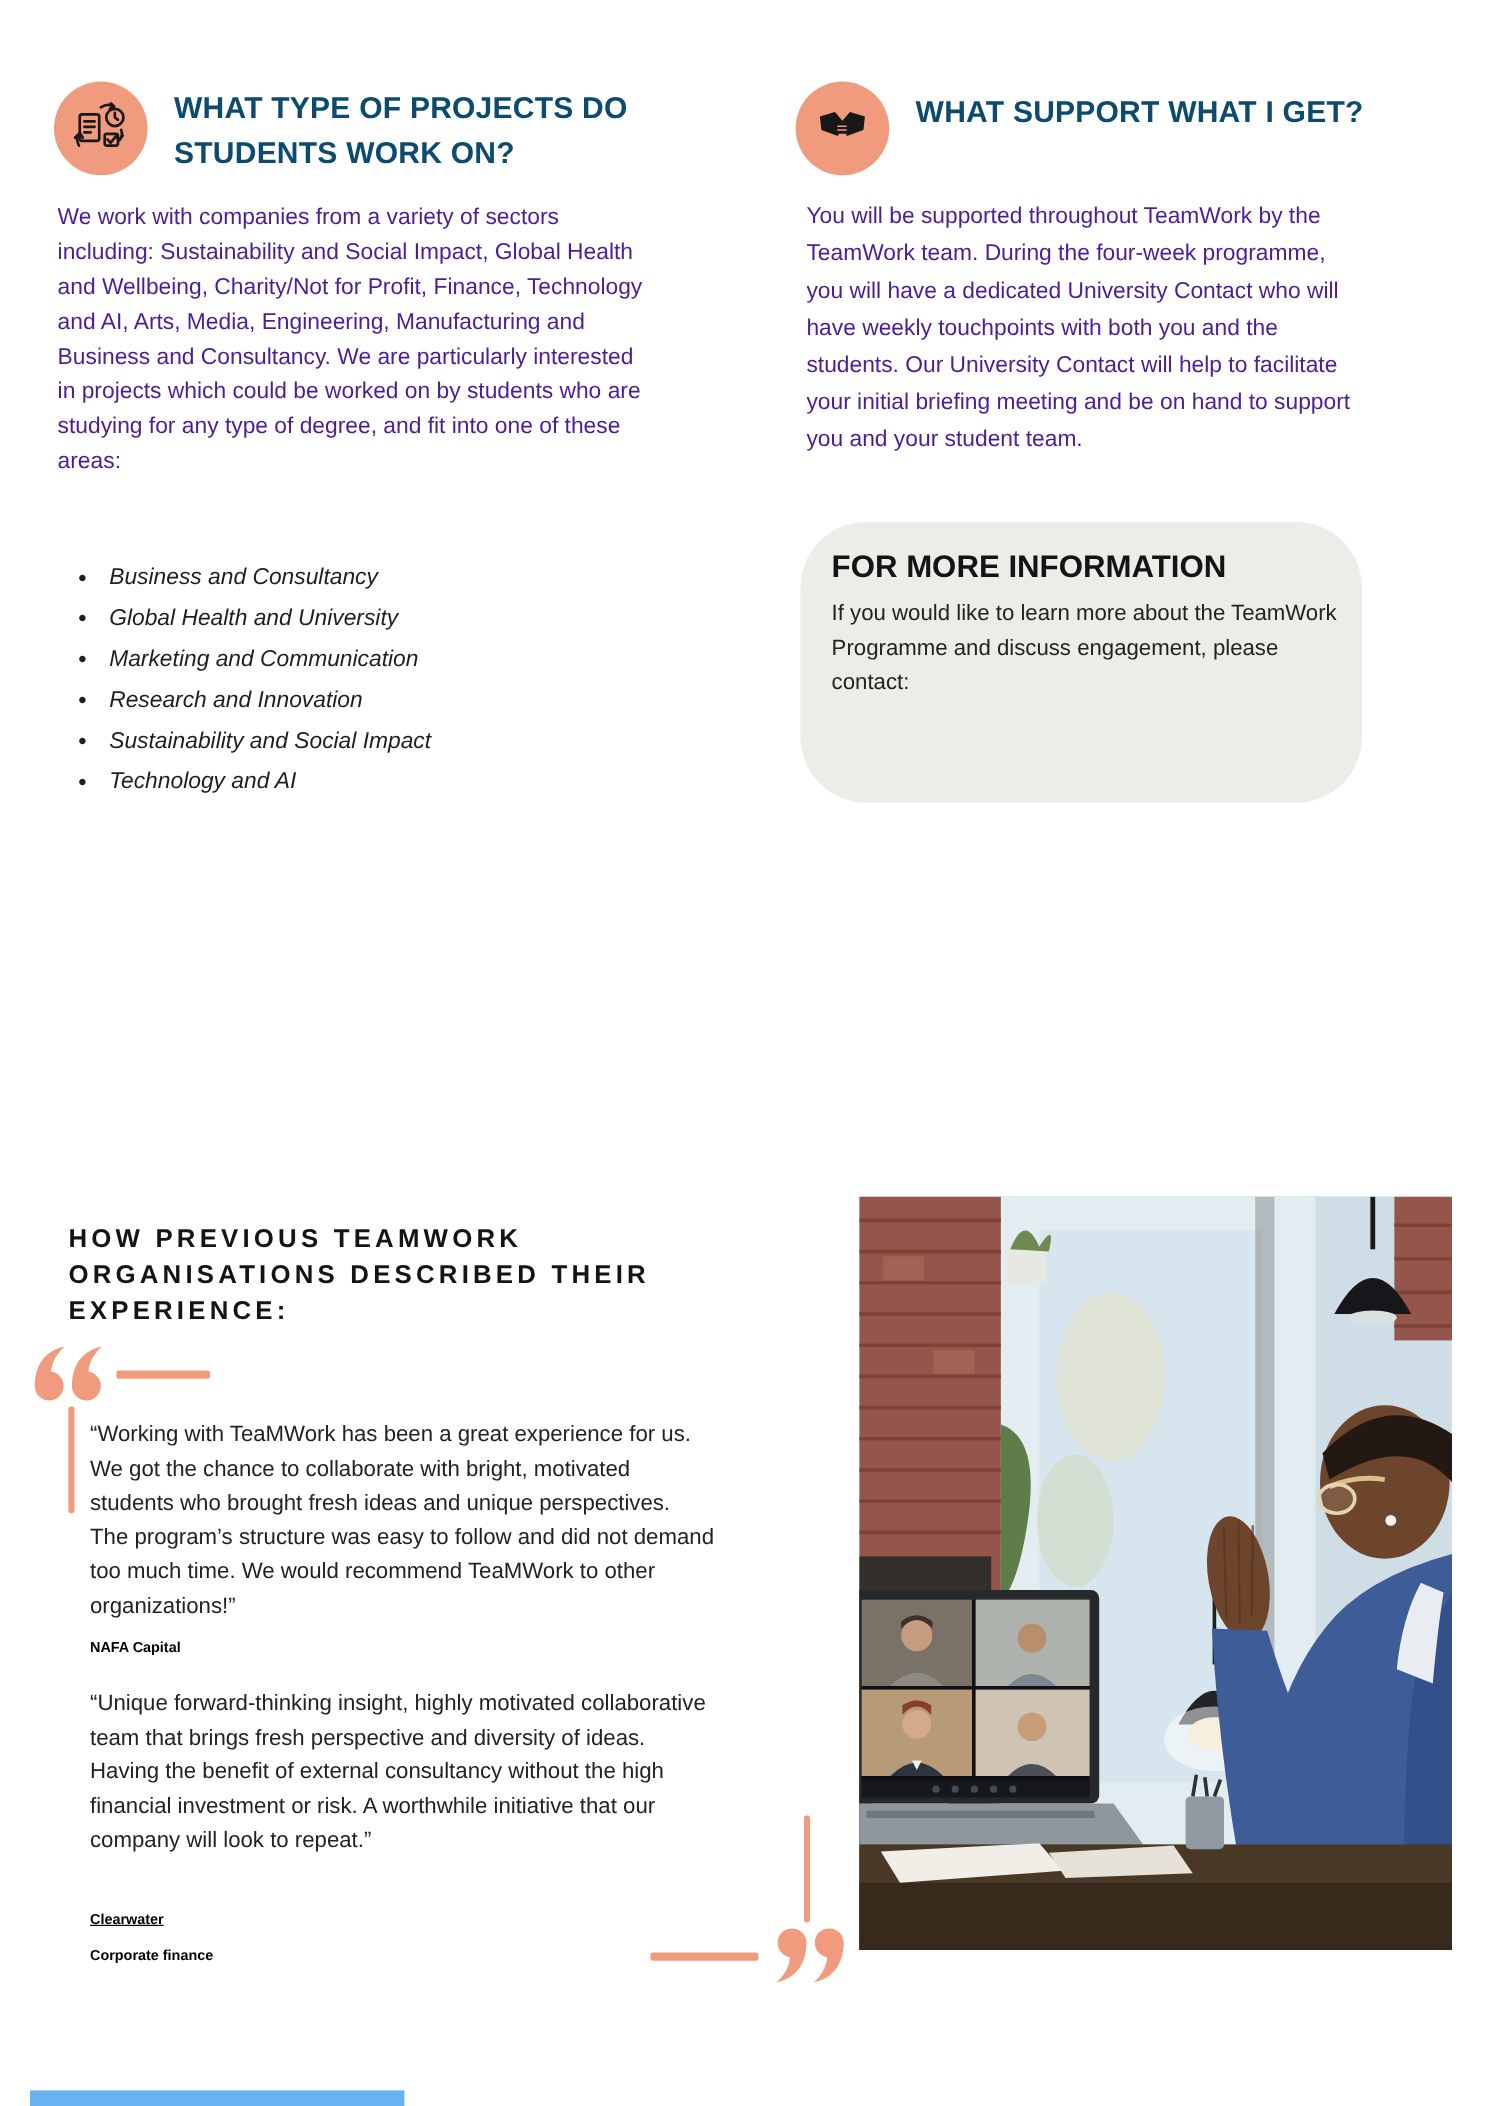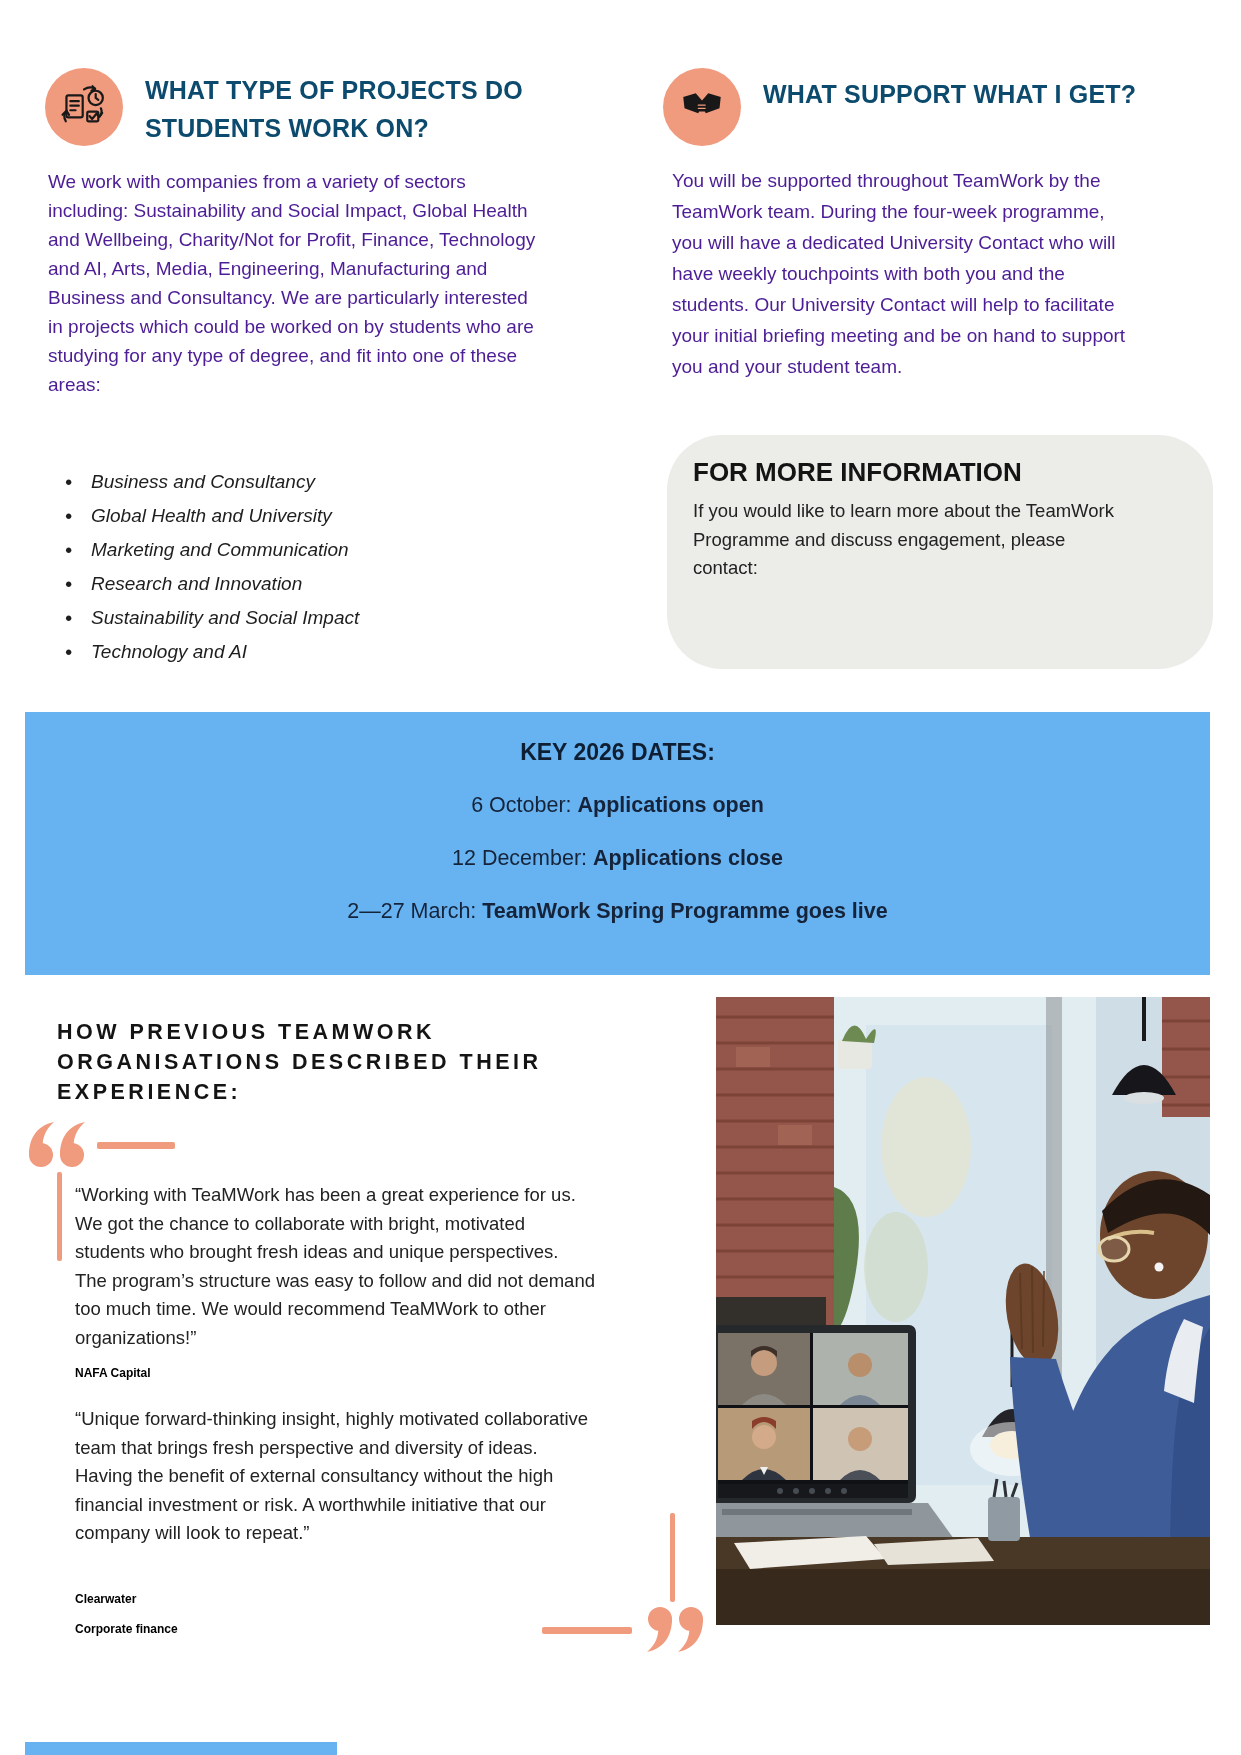--- a/index.html
+++ b/index.html
@@ -86,31 +86,25 @@
       <g stroke="#F09A7E" stroke-width="2" stroke-linecap="round">
         <path d="M34 37 h11"></path>
         <path d="M34 42 h11"></path>
       </g>
     </svg>
   </div>
   <h2 class="abs section-heading" style="left:763px;top:75px;width:440px;margin:0;">WHAT SUPPORT WHAT I GET?</h2>
 
   <p class="abs body-text" style="left:672px;top:165px;width:466px;margin:0;line-height:31px;">You will be supported throughout TeamWork by the TeamWork team. During the four-week programme, you will have a dedicated University Contact who will have weekly touchpoints with both you and the students. Our University Contact will help to facilitate your initial briefing meeting and be on hand to support you and your student team.</p>
 
-  <div class="abs info-box" style="left:667px;top:435px;width:546px;height:234px;">
+  <div class="abs info-box" style="left:667px;top:435px;width:468px;height:234px;">
     <h3 class="info-heading" style="margin:22px 0 0 26px;">FOR MORE INFORMATION</h3>
     <p class="info-body" style="margin:9px 0 0 26px;width:425px;">If you would like to learn more about the TeamWork Programme and discuss engagement, please contact:</p>
   </div>
 
-  <div class="abs banner" style="left:25px;top:712px;width:1185px;height:263px;padding-top:25px;box-sizing:border-box;">
-    <div class="banner-heading">KEY 2026 DATES:</div>
-    <div class="banner-line"><span>6 October: </span><b>Applications open</b></div>
-    <div class="banner-line"><span>12 December: </span><b>Applications close</b></div>
-    <div class="banner-line"><span>2—27 March: </span><b>TeamWork Spring Programme goes live</b></div>
-  </div>
 
   <h2 class="abs testimonial-heading" style="left:57px;top:1017px;width:552px;margin:0;">HOW PREVIOUS TEAMWORK ORGANISATIONS DESCRIBED THEIR EXPERIENCE:</h2>
 
   <div class="abs" style="left:28px;top:1122px;">
     <svg width="64" height="48" viewBox="0 0 128 96" fill="#F09A7E">
       <g>
         <circle cx="26" cy="66" r="24"></circle>
         <path d="M2 66 C2 28 22 6 52 0 C34 16 29 32 29 50 Z"></path>
       </g>
       <g transform="translate(62 0)">
@@ -120,21 +114,21 @@
     </svg>
   </div>
   <div class="abs coral-hline" style="left:97px;top:1142px;width:78px;height:7px;"></div>
 
   <div class="abs coral-vline" style="left:57px;top:1172px;width:5px;height:89px;"></div>
   <blockquote class="abs quote-text" style="left:75px;top:1181px;width:520px;margin:0;">“Working with TeaMWork has been a great experience for us. We got the chance to collaborate with bright, motivated students who brought fresh ideas and unique perspectives. The program’s structure was easy to follow and did not demand too much time. We would recommend TeaMWork to other organizations!”</blockquote>
   <p class="abs attribution" style="left:75px;top:1358px;margin:0;">NAFA Capital</p>
 
   <blockquote class="abs quote-text" style="left:75px;top:1405px;width:520px;margin:0;">“Unique forward-thinking insight, highly motivated collaborative team that brings fresh perspective and diversity of ideas. Having the benefit of external consultancy without the high financial investment or risk. A worthwhile initiative that our company will look to repeat.”</blockquote>
   <p class="abs attribution" style="left:75px;top:1584px;margin:0;">
-     <span style="display:block;">Clearwater</span>
+     <span style="display:block;text-decoration:underline;">Clearwater</span>
      <span style="display:block;">Corporate finance</span>
   </p>
 
   <div class="abs coral-vline" style="left:670px;top:1513px;width:5px;height:89px;"></div>
   <div class="abs coral-hline" style="left:542px;top:1627px;width:90px;height:7px;"></div>
   <div class="abs" style="left:640px;top:1604px;">
     <svg width="64" height="48" viewBox="0 0 128 96" fill="#F09A7E">
       <g transform="rotate(180 64 48)">
         <g>
           <circle cx="26" cy="66" r="24"></circle>

